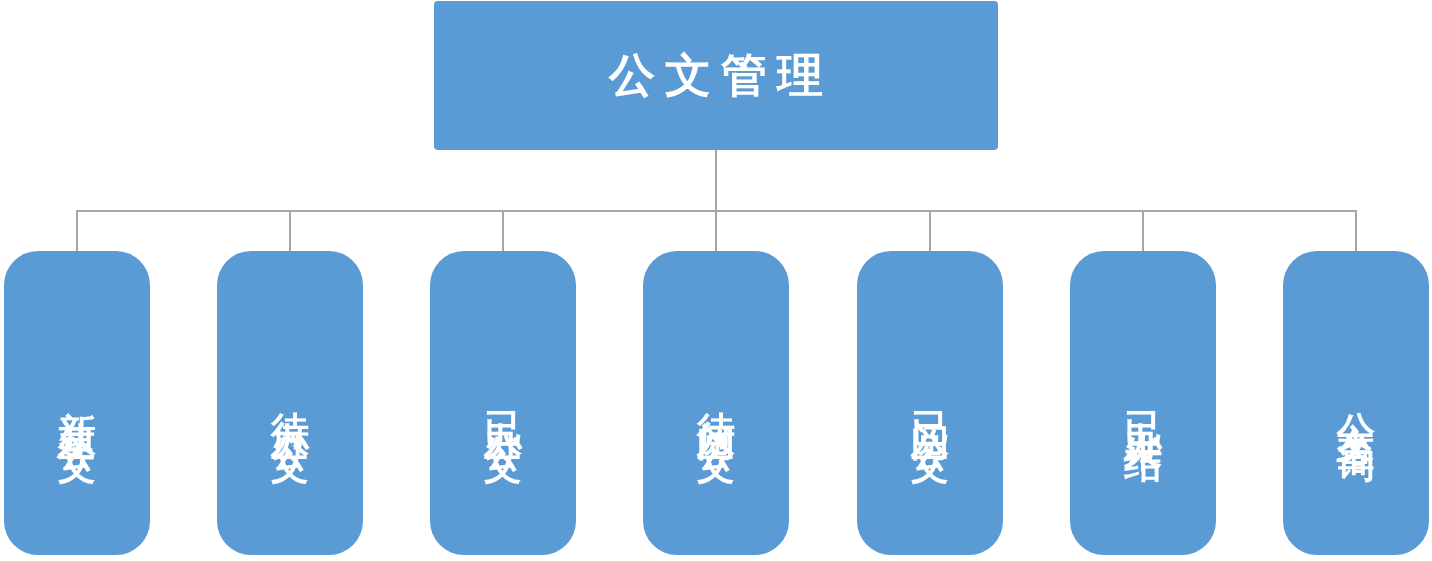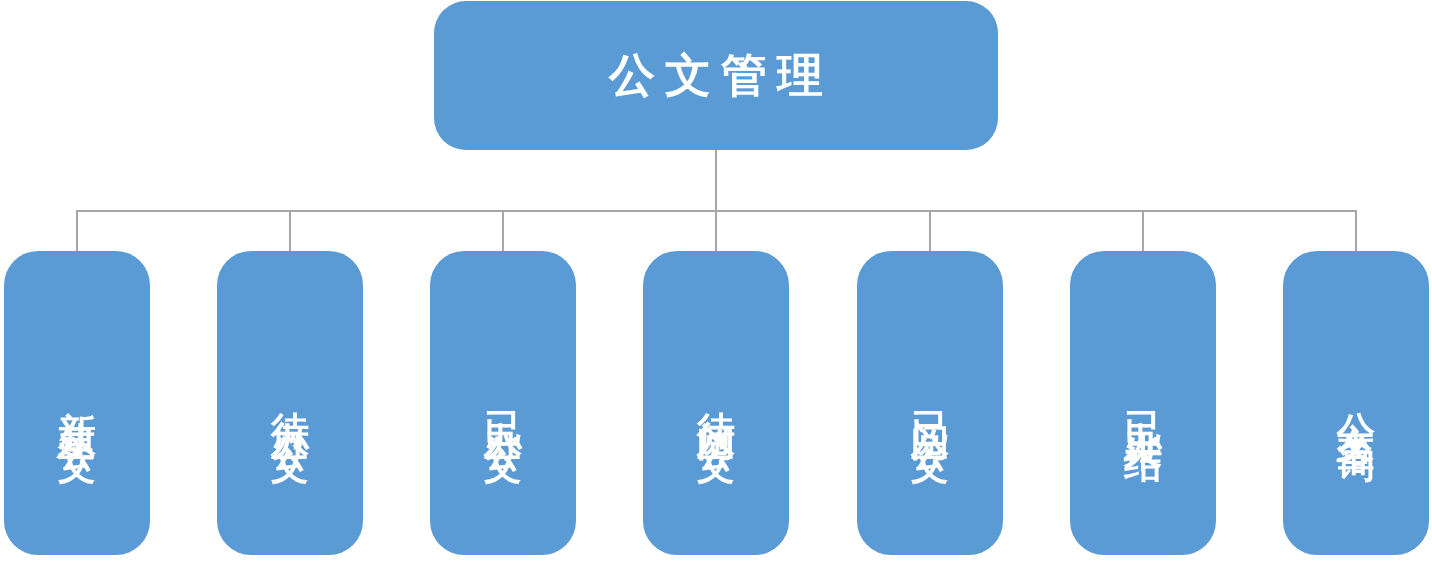--- a/index.html
+++ b/index.html
@@ -31,21 +31,21 @@
     align-items: center;
     justify-content: center;
     box-sizing: border-box;
     font-weight: bold;
   }
   .root-node {
     left: 434px;
     top: 1px;
     width: 564px;
     height: 149px;
-    border-radius: 32px;
+    border-radius: 4px;
     font-size: 46px;
   }
   .root-node .label {
     letter-spacing: 10px;
     text-indent: 10px;
     white-space: nowrap;
   }
   .child-node {
     top: 251px;
     width: 146px;

